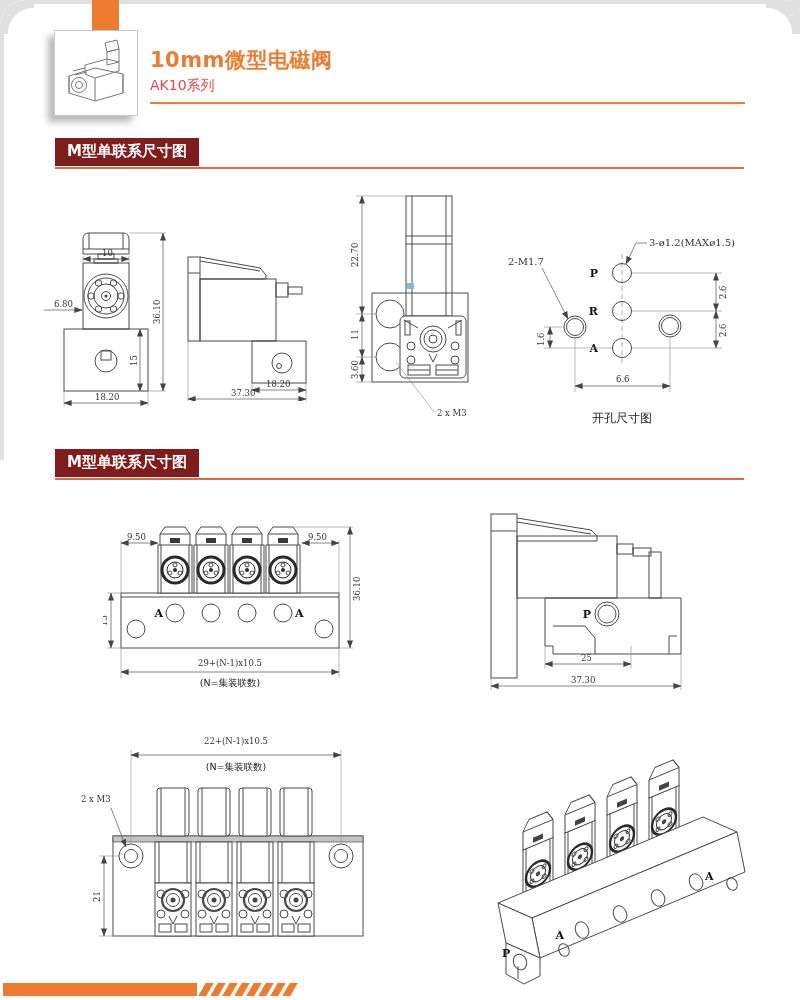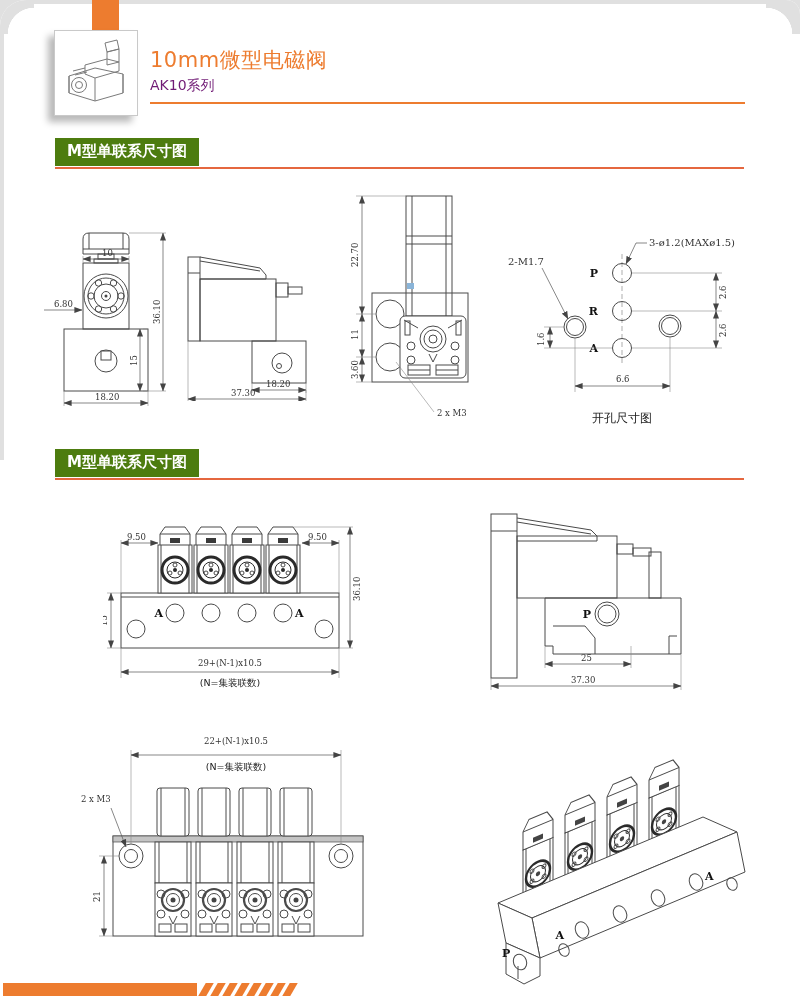--- a/index.html
+++ b/index.html
@@ -2,25 +2,25 @@
 <html><head>
 <meta charset="utf-8">
 <style>
   html,body{margin:0;padding:0;}
   body{width:800px;height:1000px;position:relative;background:#e0e0e0;font-family:"DejaVu Sans",sans-serif;}
   .page{position:absolute;inset:0;background:#fff;border-radius:26px 14px 0 0;overflow:hidden;}
   .abs{position:absolute;}
   
   .top-tab{left:92px;top:0;width:27px;height:31px;background:#ED7C2F;}
   .thumb{left:54px;top:30px;width:82px;height:84px;background:#fff;border:1px solid #c9c9c9;box-shadow:-6px 6px 7px rgba(0,0,0,.28);}
-  .title{left:150px;top:46px;font-size:21px;font-weight:400;color:#ED7C2F;letter-spacing:.5px;}
-  .subtitle{left:150px;top:77px;font-size:14px;color:#701a75;}
+  .title{left:150px;top:46px;font-size:21px;font-weight:700;color:#ED7C2F;letter-spacing:.5px;}
+  .subtitle{left:150px;top:77px;font-size:14px;color:#ef4444;}
   .header-rule{left:150px;top:102px;width:595px;height:2px;background:#ED7C2F;}
   
-  .badge{background:#4d7c0f;color:#fff;font-size:15px;font-weight:700;padding:4px 12px 5px 12px;display:inline-block;}
+  .badge{background:#7f1d1d;color:#fff;font-size:15px;font-weight:700;padding:4px 12px 5px 12px;display:inline-block;}
   .badge-wrap1{left:55px;top:138px;}
   .badge-wrap2{left:55px;top:449px;}
   .sec-rule{height:2px;background:#E5673F;width:689px;left:55px;}
   .sec-rule1{top:167px;} .sec-rule2{top:478px;}
   
   svg{display:block;}
   .o{fill:none;stroke:#4a4a4a;stroke-width:1;}
   .of{fill:#fff;stroke:#4a4a4a;stroke-width:1;}
   .t{fill:none;stroke:#8a8a8a;stroke-width:.6;}
   .dim{fill:none;stroke:#555;stroke-width:.7;marker-start:url(#arr);marker-end:url(#arr);}

